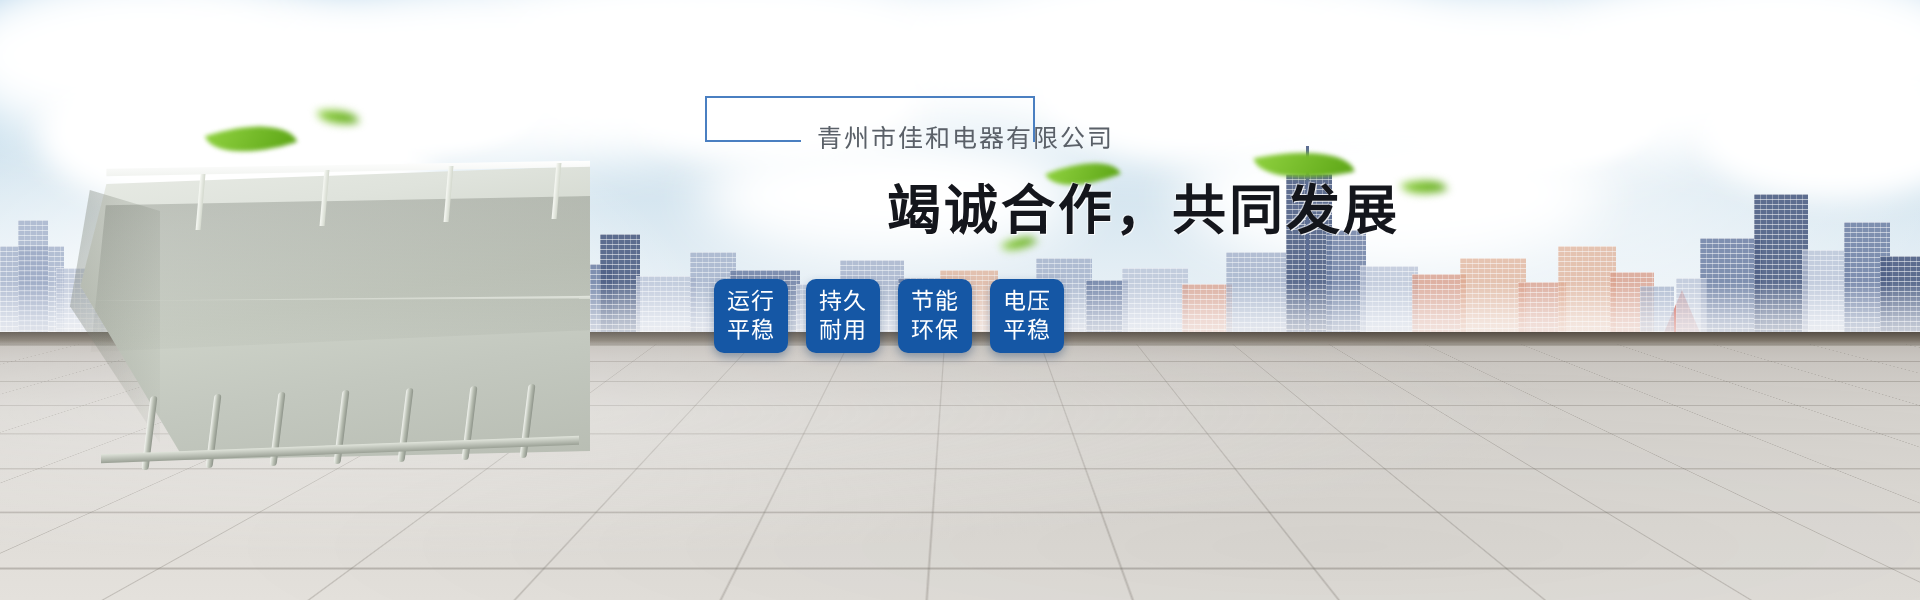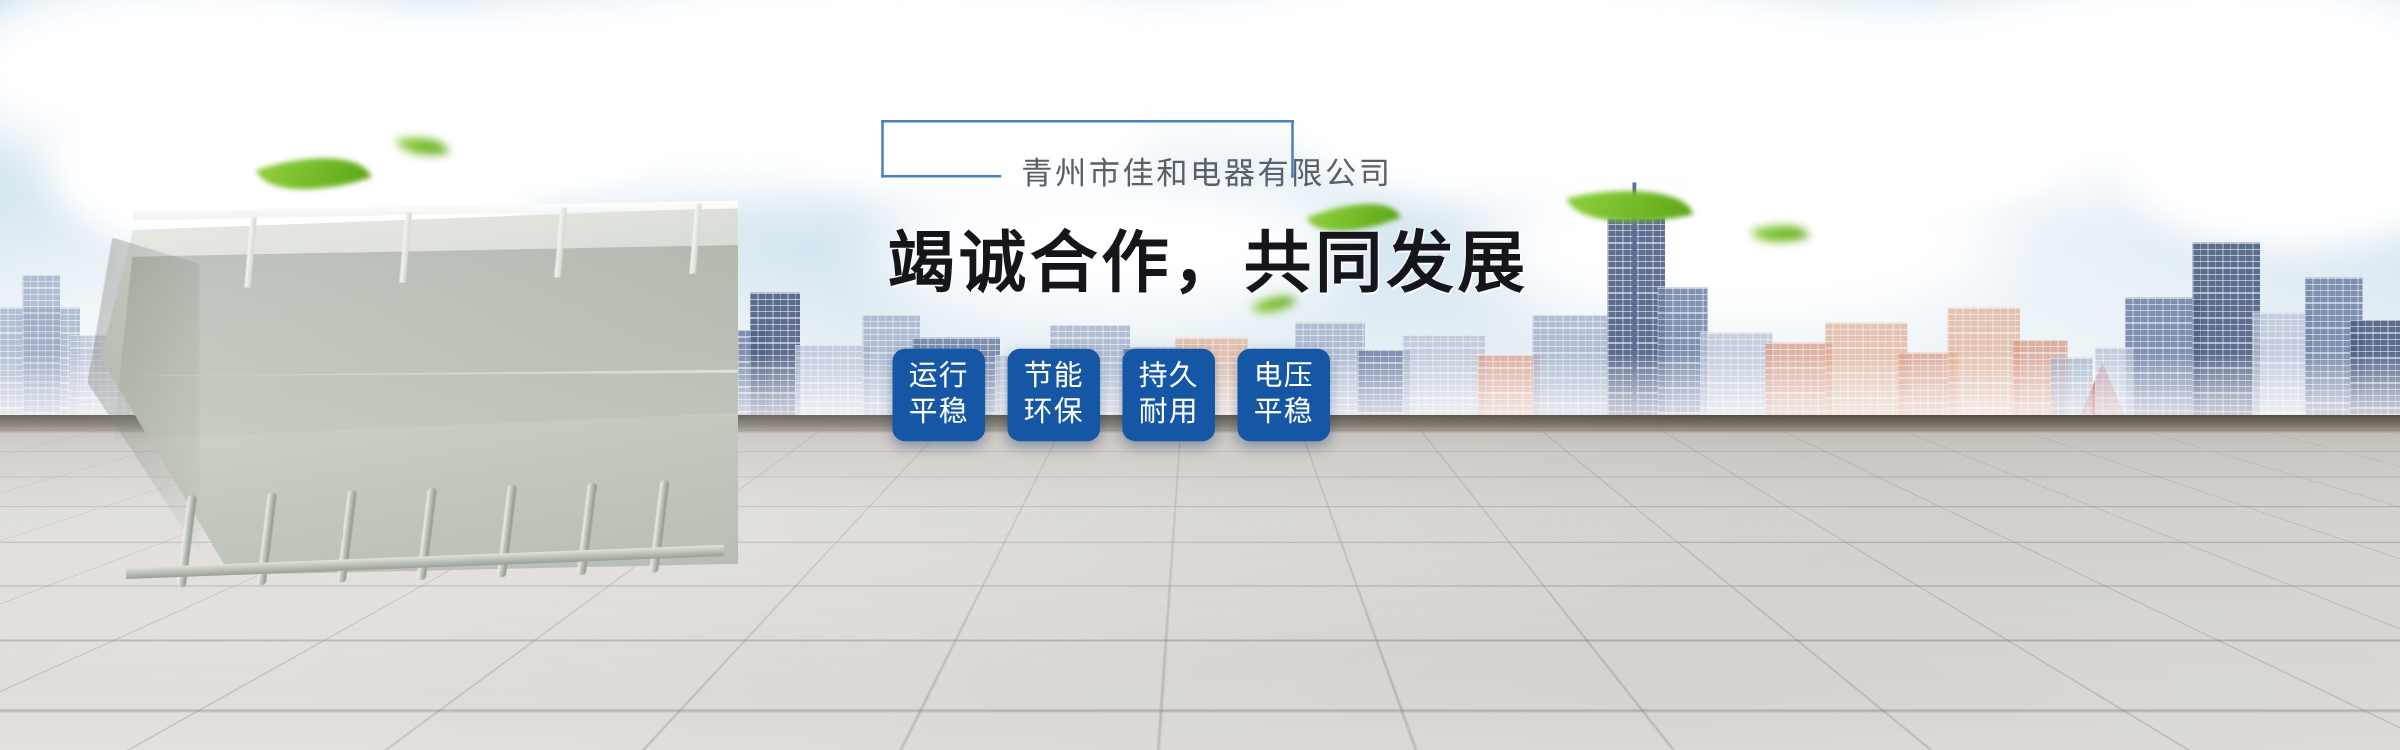--- a/index.html
+++ b/index.html
@@ -202,20 +202,21 @@
 
   .subhead {
     margin-top:8px;
     padding-left:10px;
     font-size:54px;
     font-weight:bold;
     letter-spacing:3px;
     color:#14161c;
     white-space:nowrap;
     text-shadow:1px 1px 0 rgba(255,255,255,.85), -1px -1px 0 rgba(255,255,255,.55);
+    text-align:right;
   }
 
   .badges {
     display:flex;
     gap:18px;
     margin-top:34px;
     padding-left:14px;
   }
   .badge {
     width:74px; height:74px;
@@ -360,26 +361,26 @@
 
 
     <div class="subhead">竭诚合作，共同发展</div>
 
     <div class="badges">
       <div class="badge">
         <span>运行</span>
         <span>平稳</span>
       </div>
       <div class="badge">
+        <span>持久</span>
+        <span>耐用</span>
+      </div>
+      <div class="badge">
         <span>节能</span>
         <span>环保</span>
-      </div>
-      <div class="badge">
-        <span>持久</span>
-        <span>耐用</span>
       </div>
       <div class="badge">
         <span>电压</span>
         <span>平稳</span>
       </div>
     </div>
 
   </div>
 
 </div>

